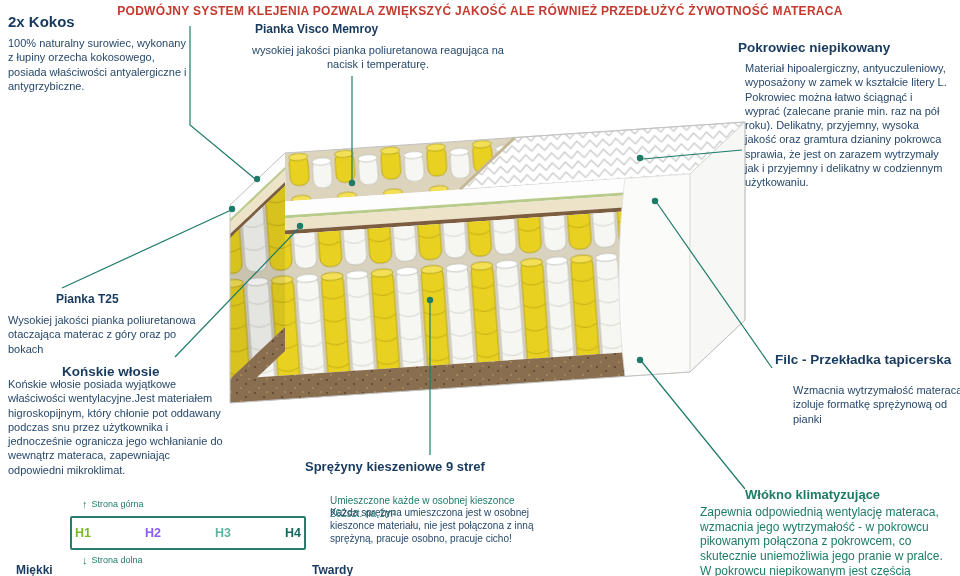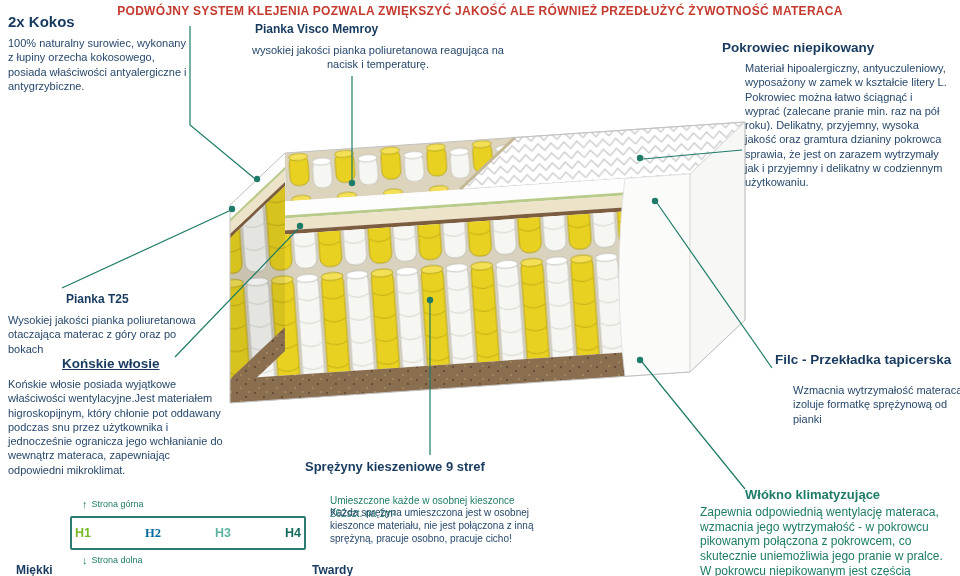--- a/index.html
+++ b/index.html
@@ -18,21 +18,21 @@
   .body-txt{color:#27486b;line-height:1.3;}
   .teal-txt{color:#1e7b68;}
   .t15{font-size:15px;} .t14{font-size:12px;} .t13{font-size:13.5px;} .t12{font-size:13px;}
   .b11{font-size:11px;} .b105{font-size:11px;} .b10{font-size:10px;} .b95{font-size:12px;}
   .scale-box{
     left:70px;top:516px;width:232px;height:30px;
     border:2px solid #2a7d6e;border-radius:2px;background:#fff;
     display:flex;align-items:center;justify-content:space-around;
     font-weight:bold;font-size:12.5px;gap:48px;
   }
-  .lvl-0{color:#79b928;} .lvl-1{color:#0369a1;font-family:Liberation Serif, serif;} .lvl-2{color:#5fb3a1;} .lvl-3{color:#14695f;}
+  .lvl-0{color:#79b928;} .lvl-1{color:#8b5cf6;} .lvl-2{color:#5fb3a1;} .lvl-3{color:#14695f;}
   .side-label{font-size:9px;color:#1e7b68;display:flex;align-items:center;gap:4px;}
   .side-label .arr{font-size:11px;font-weight:bold;}
   .hard-soft{font-size:12px;font-weight:bold;color:#173a5e;margin-top:40px;}
 </style>
 </head>
 <body>
 
 <svg class="scene" width="960" height="576" viewBox="0 0 960 576">
   <defs>
     <pattern id="zigzag" width="26" height="20" patternUnits="userSpaceOnUse" patternTransform="rotate(-4)">
@@ -113,27 +113,27 @@
 </svg>
 
 <div class="abs hdr">PODWÓJNY SYSTEM KLEJENIA POZWALA ZWIĘKSZYĆ JAKOŚĆ ALE RÓWNIEŻ PRZEDŁUŻYĆ ŻYWOTNOŚĆ MATERACA</div>
 
 <div class="abs title t15" style="left:8px;top:13px;">2x Kokos</div>
 <div class="abs body-txt b11" style="left:8px;top:36px;width:180px;">100% naturalny surowiec, wykonany z łupiny orzecha kokosowego, posiada właściwości antyalergiczne i antygrzybiczne.</div>
 
 <div class="abs title t14" style="left:255px;top:22px;">Pianka Visco Memroy</div>
 <div class="abs body-txt b11" style="left:248px;top:43px;width:260px;text-align:center;">wysokiej jakości pianka poliuretanowa reagująca na nacisk i temperaturę.</div>
 
-<div class="abs title t13" style="left:708px;top:40px;padding-left:14px;">Pokrowiec niepikowany</div>
+<div class="abs title t13" style="left:724px;top:40px;padding-left:14px;">Pokrowiec niepikowany</div>
 <div class="abs body-txt b105" style="left:745px;top:61px;width:202px;">Materiał hipoalergiczny, antyuczuleniowy, wyposażony w zamek w kształcie litery L. Pokrowiec można łatwo ściągnąć i wyprać (zalecane pranie min. raz na pół roku). Delikatny, przyjemny, wysoka jakość oraz gramtura dzianiny pokrowca sprawia, że jest on zarazem wytrzymały jak i przyjemny i delikatny w codziennym użytkowaniu.</div>
 
-<div class="abs title t14" style="left:18px;top:292px;padding-left:48px;">Pianka T25</div>
+<div class="abs title t14" style="left:8px;top:292px;padding-left:48px;">Pianka T25</div>
 <div class="abs body-txt b11" style="left:8px;top:313px;width:205px;">Wysokiej jakości pianka poliuretanowa otaczająca materac z góry oraz po bokach</div>
 
-<div class="abs title t13" style="left:62px;top:356px;text-decoration:underline;">Końskie włosie</div>
+<div class="abs title t13" style="left:62px;top:364px;">Końskie włosie</div>
 <div class="abs body-txt b105" style="left:8px;top:377px;width:215px;">Końskie włosie posiada wyjątkowe właściwości wentylacyjne.Jest materiałem higroskopijnym, który chłonie pot oddawany podczas snu przez użytkownika i jednocześnie ogranicza jego wchłanianie do wewnątrz materaca, zapewniając odpowiedni mikroklimat.</div>
 
 <div class="abs title t13" style="left:775px;top:352px;width:180px;">Filc - Przekładka tapicerska</div>
 <div class="abs body-txt b11" style="left:775px;top:383px;width:180px;margin-left:18px;">Wzmacnia wytrzymałość materaca, izoluje formatkę sprężynową od pianki</div>
 
 <div class="abs title t12 teal-txt" style="left:745px;top:487px;">Włókno klimatyzujące</div>
 <div class="abs body-txt b95 teal-txt" style="left:700px;top:505px;width:256px;line-height:1.22;">Zapewnia odpowiednią wentylację materaca, wzmacnia jego wytrzymałość - w pokrowcu pikowanym połączona z pokrowcem, co skutecznie uniemożliwia jego pranie w pralce. W pokrowcu niepikowanym jest częścią wewnętrzną materaca, co pozwala na pranie pokrowca w pralce.</div>
 
 <div class="abs title t12" style="left:305px;top:459px;">Sprężyny kieszeniowe 9 stref</div>
 <div class="abs body-txt b10 teal-txt" style="left:330px;top:494px;width:200px;">Umieszczone każde w osobnej kieszonce 262szt. na 1m²</div>

